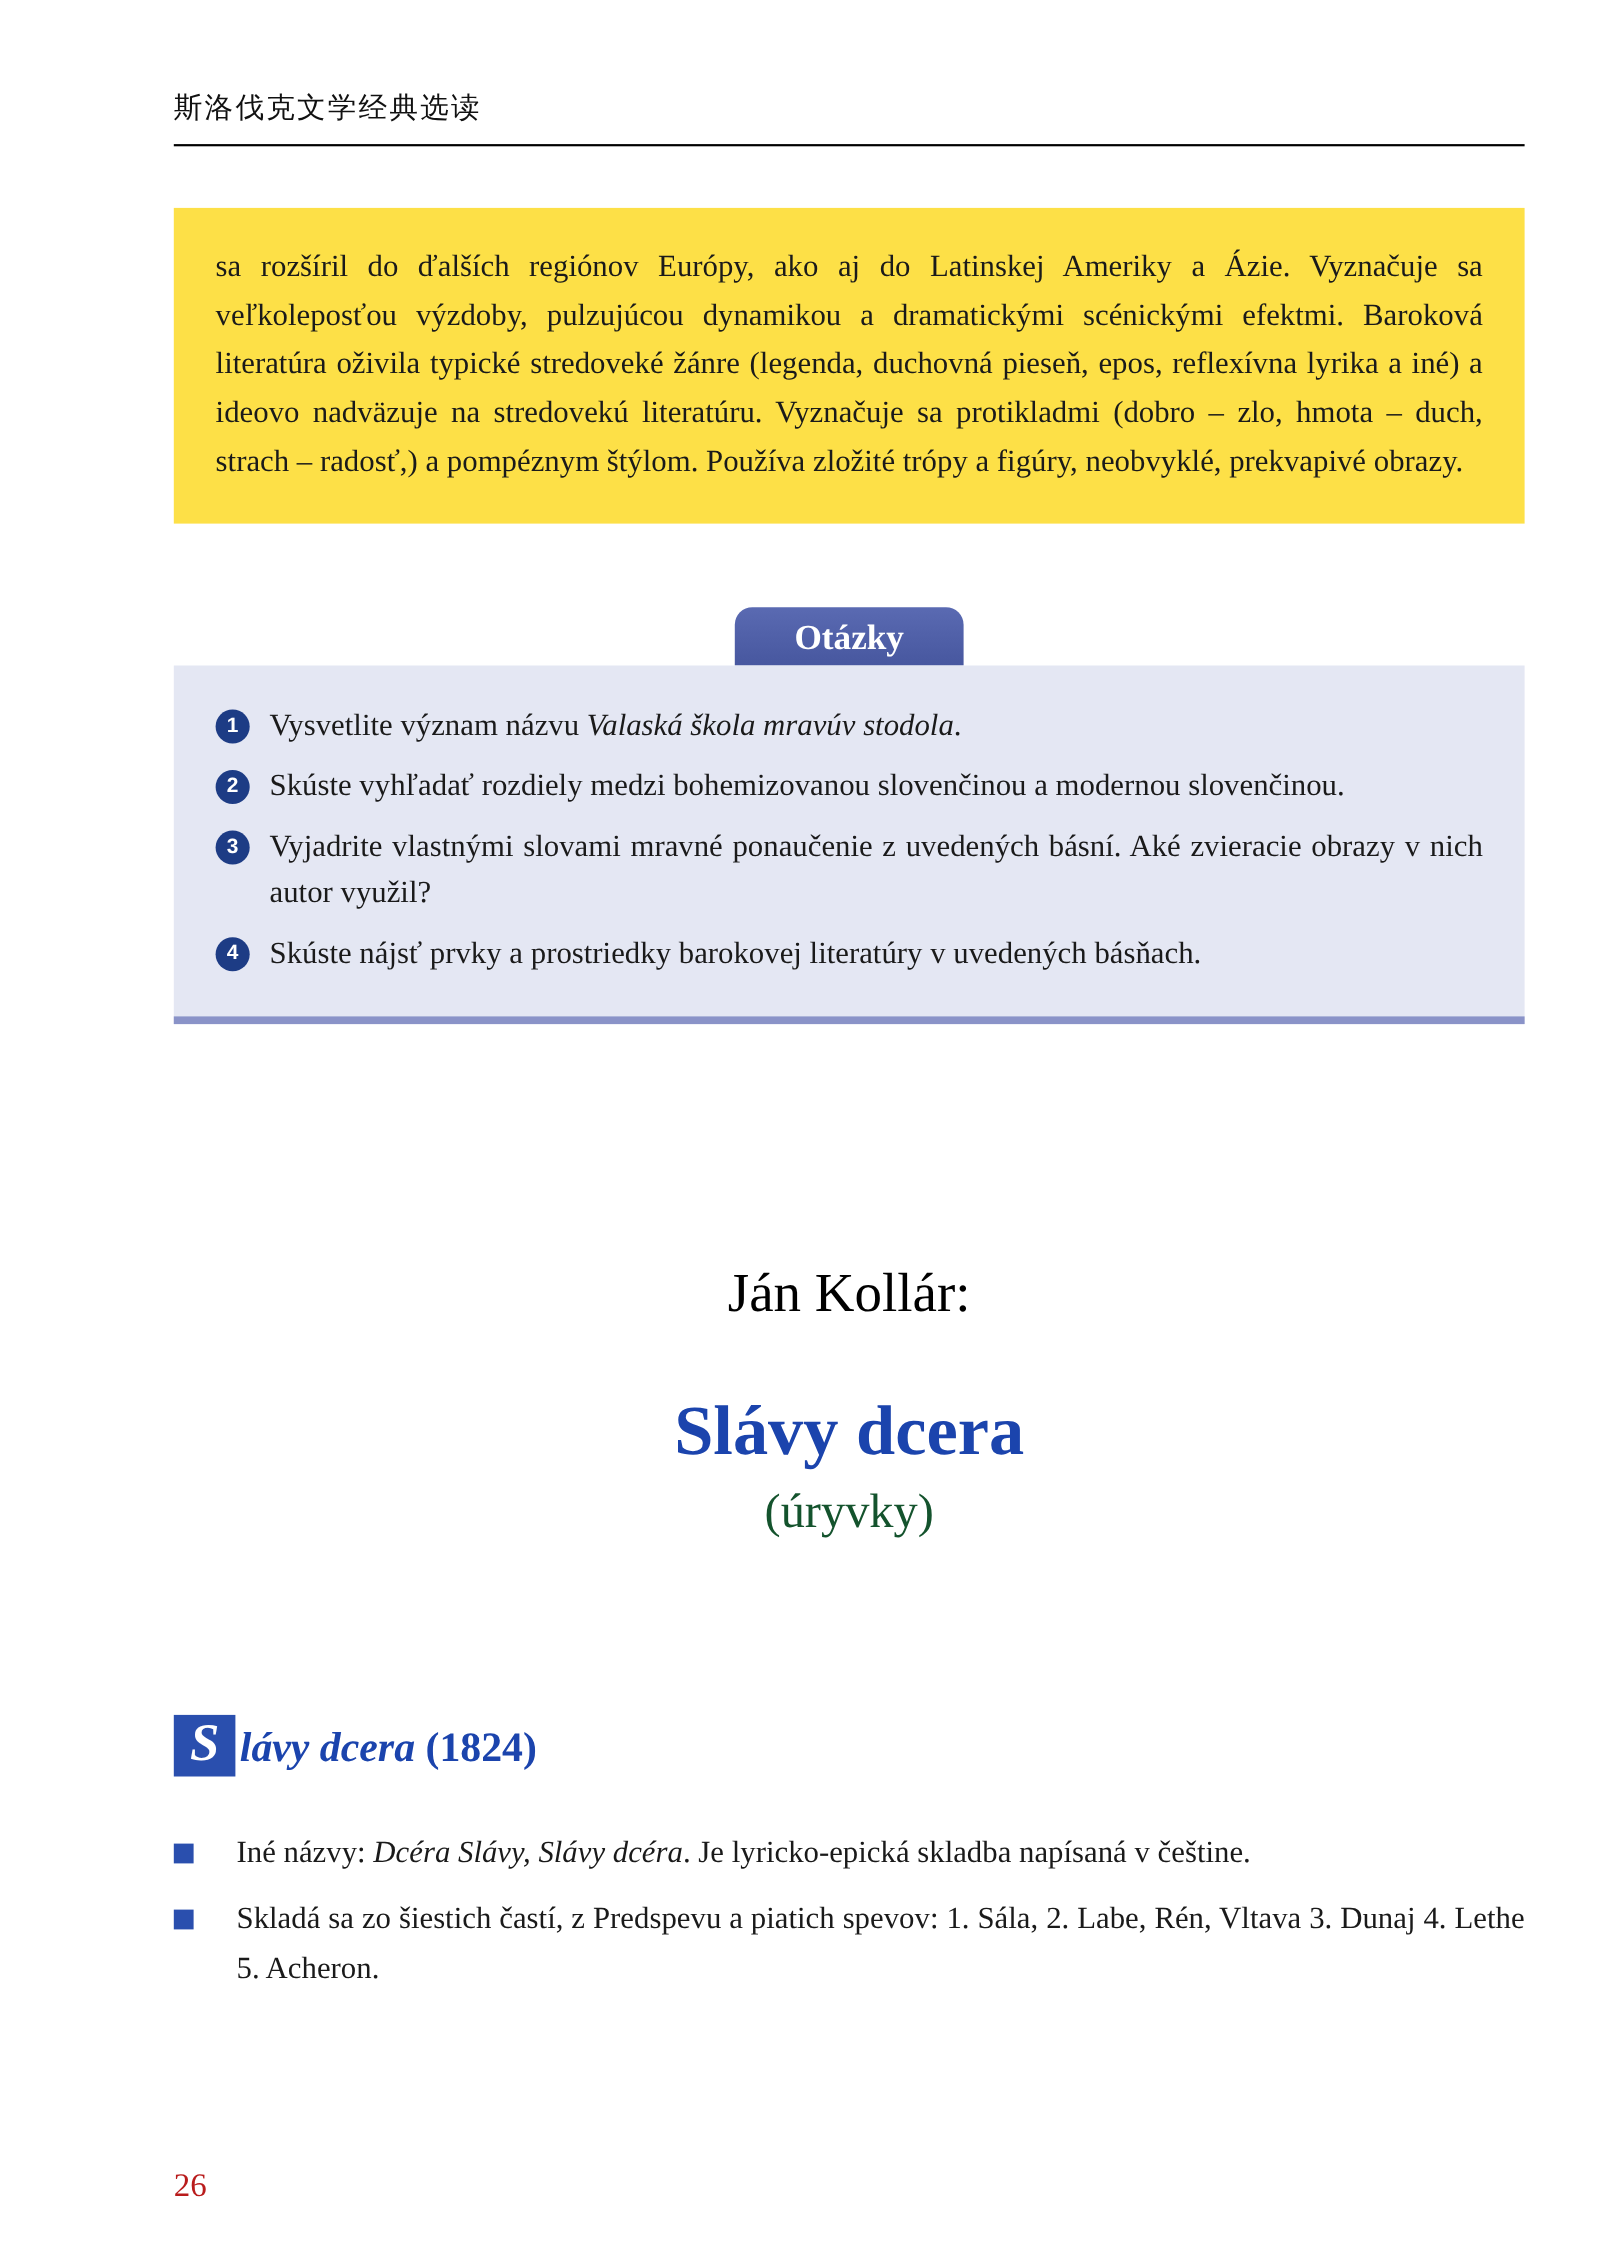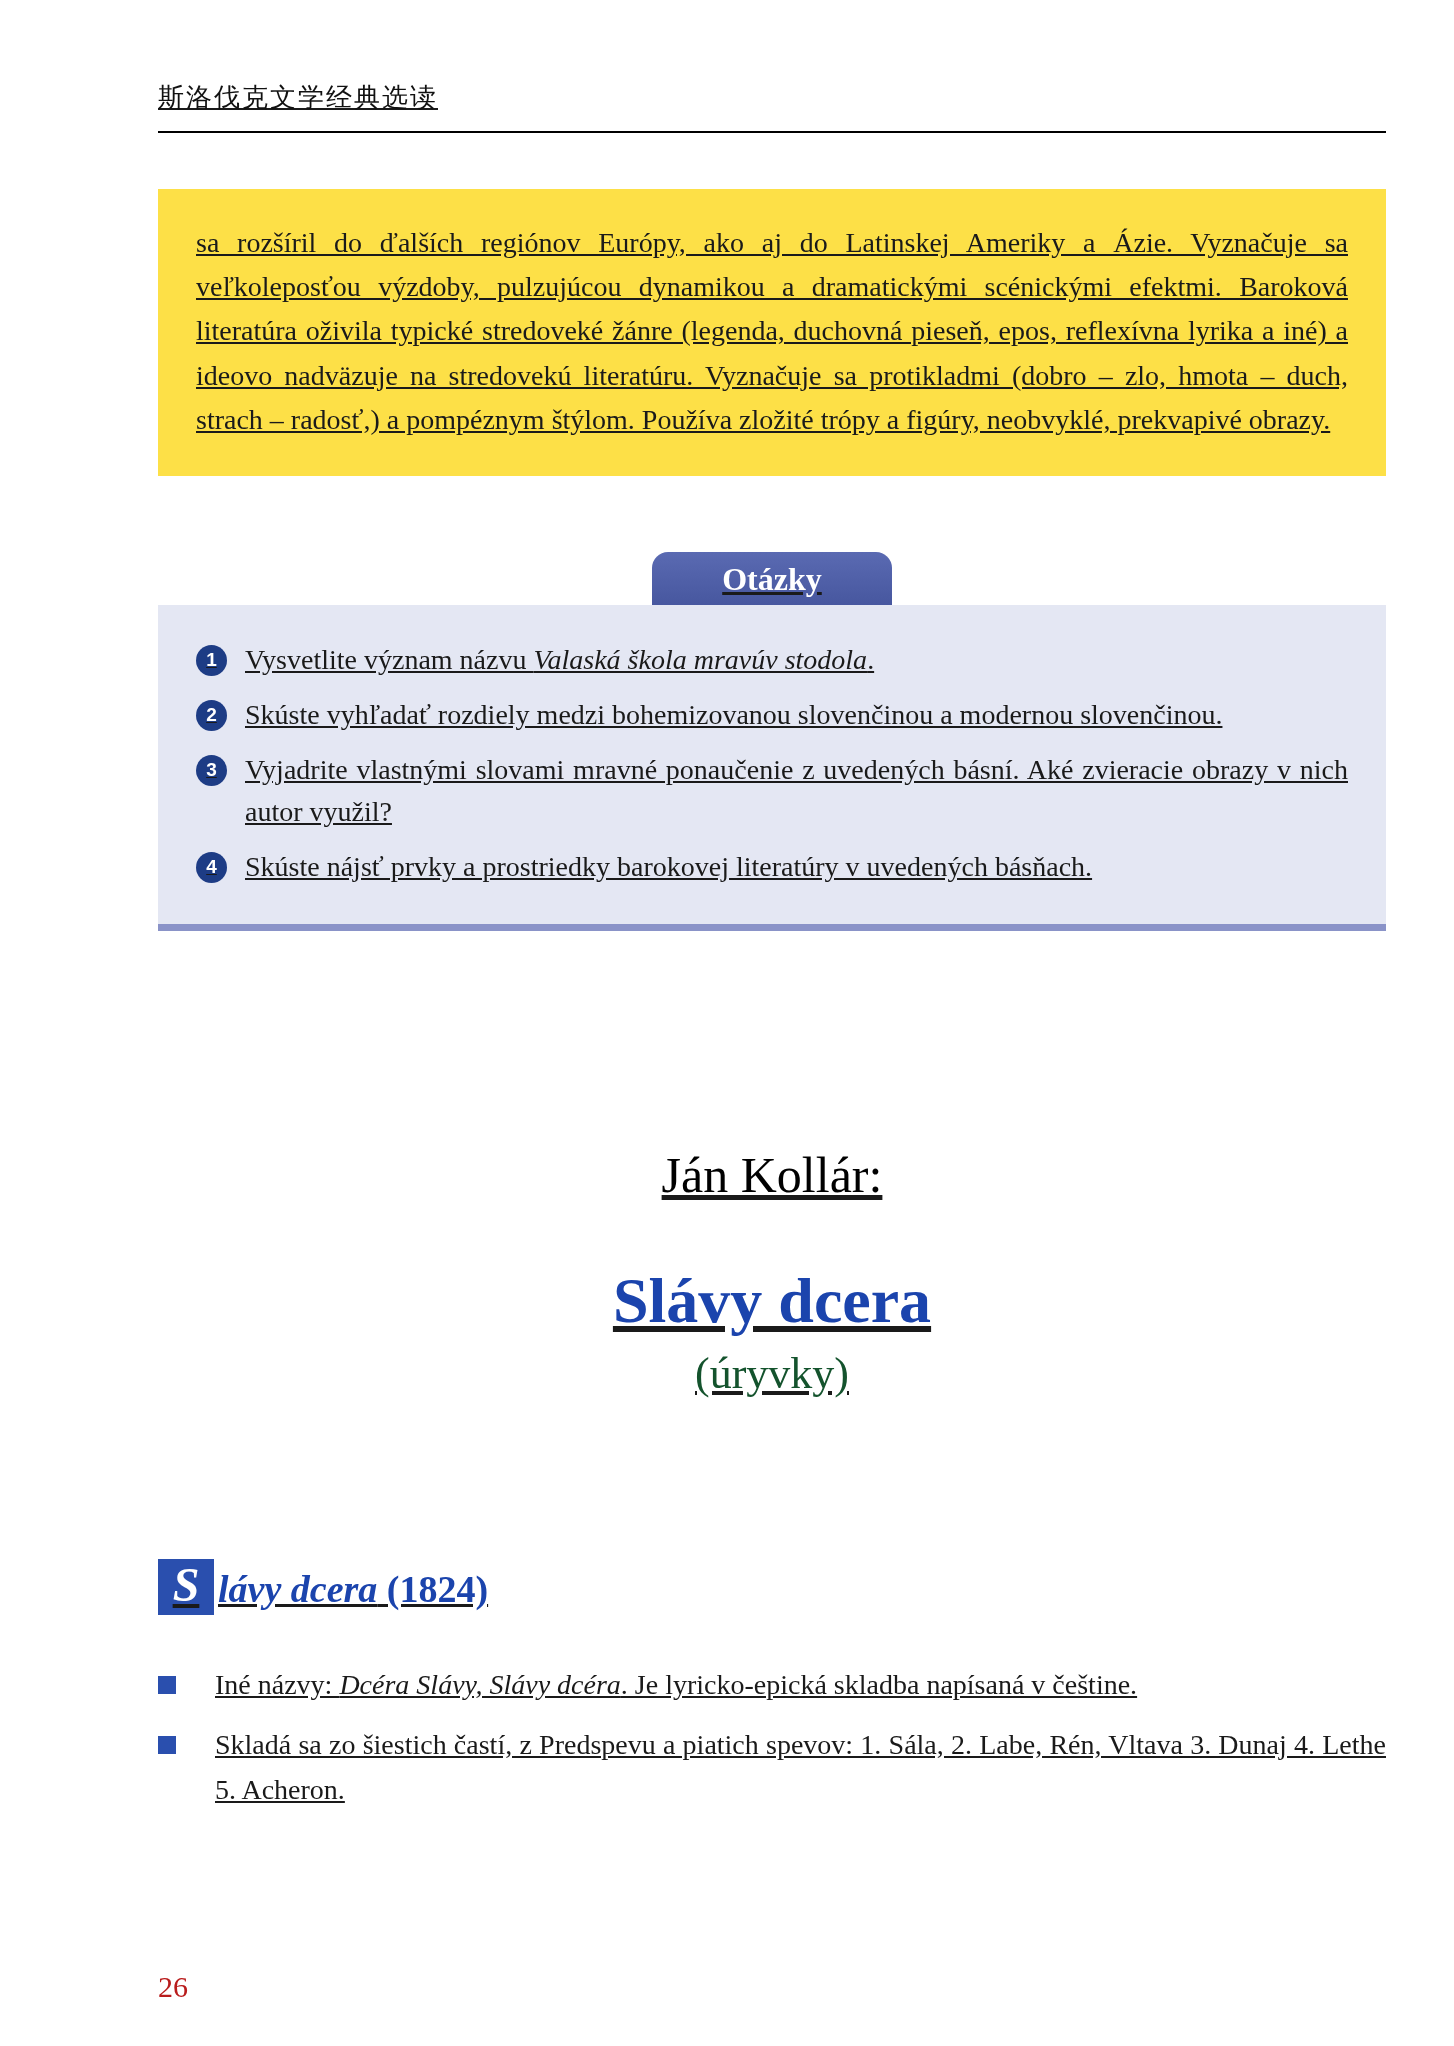--- a/index.html
+++ b/index.html
@@ -4,21 +4,21 @@
 <style>
   * { margin:0; padding:0; box-sizing:border-box; }
   html,body { background:#ffffff; }
   body {
     width:1454px; height:2046px;
     font-family:"Liberation Serif", serif;
     color:#1a1a1a;
     position:relative;
   }
   .page { position:relative; width:1454px; height:2046px; overflow:hidden; }
-  .content { padding:0 68px 0 158px;text-decoration:underline; }
+  .content { padding:0 68px 0 158px; }
 
   .page-header {
     padding-top:80px;
     font-size:26px;
     letter-spacing:2px;
     color:#111;
   }
   .header-rule {
     margin-top:16px;
     border-bottom:2px solid #000;
@@ -28,21 +28,21 @@
     margin-top:56px;
     background:#fde047;
     padding:32px 38px 34px 38px;
     font-size:28px;
     line-height:1.58;
     text-align:justify;
   }
 
   .otazky-wrap { margin-top:76px; }
   .otazky-tab {
-    width:240px;
+    width:208px;
     margin:0 auto;
     background:linear-gradient(180deg,#5a6ab2 0%,#47579f 100%);
     color:#fff;
     text-align:center;
     font-size:32px;
     font-weight:bold;
     padding:9px 0 7px 0;
     border-radius:16px 16px 0 0;
   }
   .questions-box {

